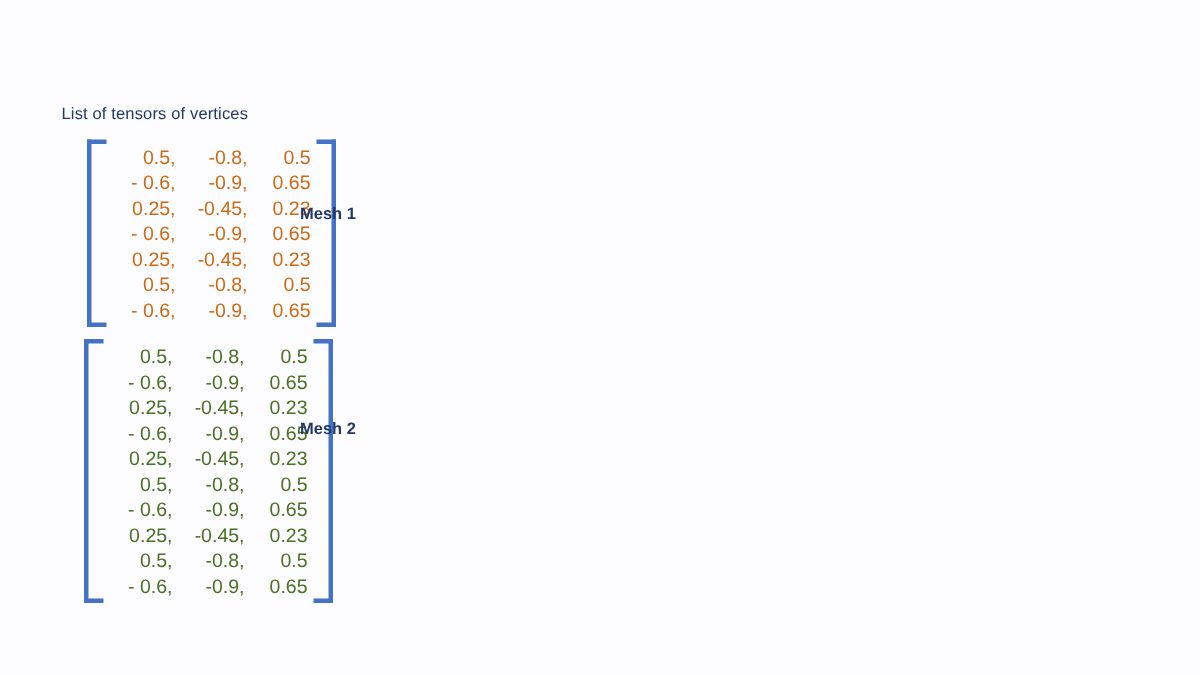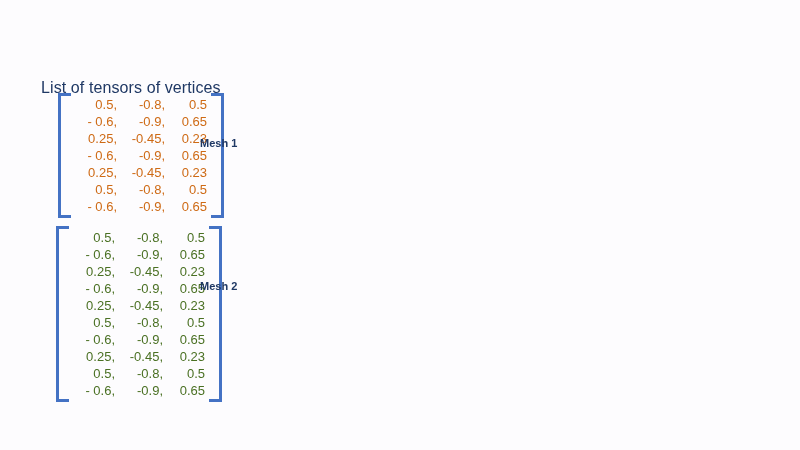--- a/index.html
+++ b/index.html
@@ -20,22 +20,22 @@
     position: absolute;
     inset: 0;
     width: 800px;
     height: 450px;
   }
 
   
   .slide-title {
     position: absolute;
     left: 41px;
-    top: 80px;
-    font-size: 16px;
+    top: 68px;
+    font-size: 11px;
     font-weight: 400;
     color: #1f3864;
     letter-spacing: 0.1px;
     white-space: nowrap;
     line-height: 16px;
   }
 
   
   .tensor-block {
     position: absolute;

